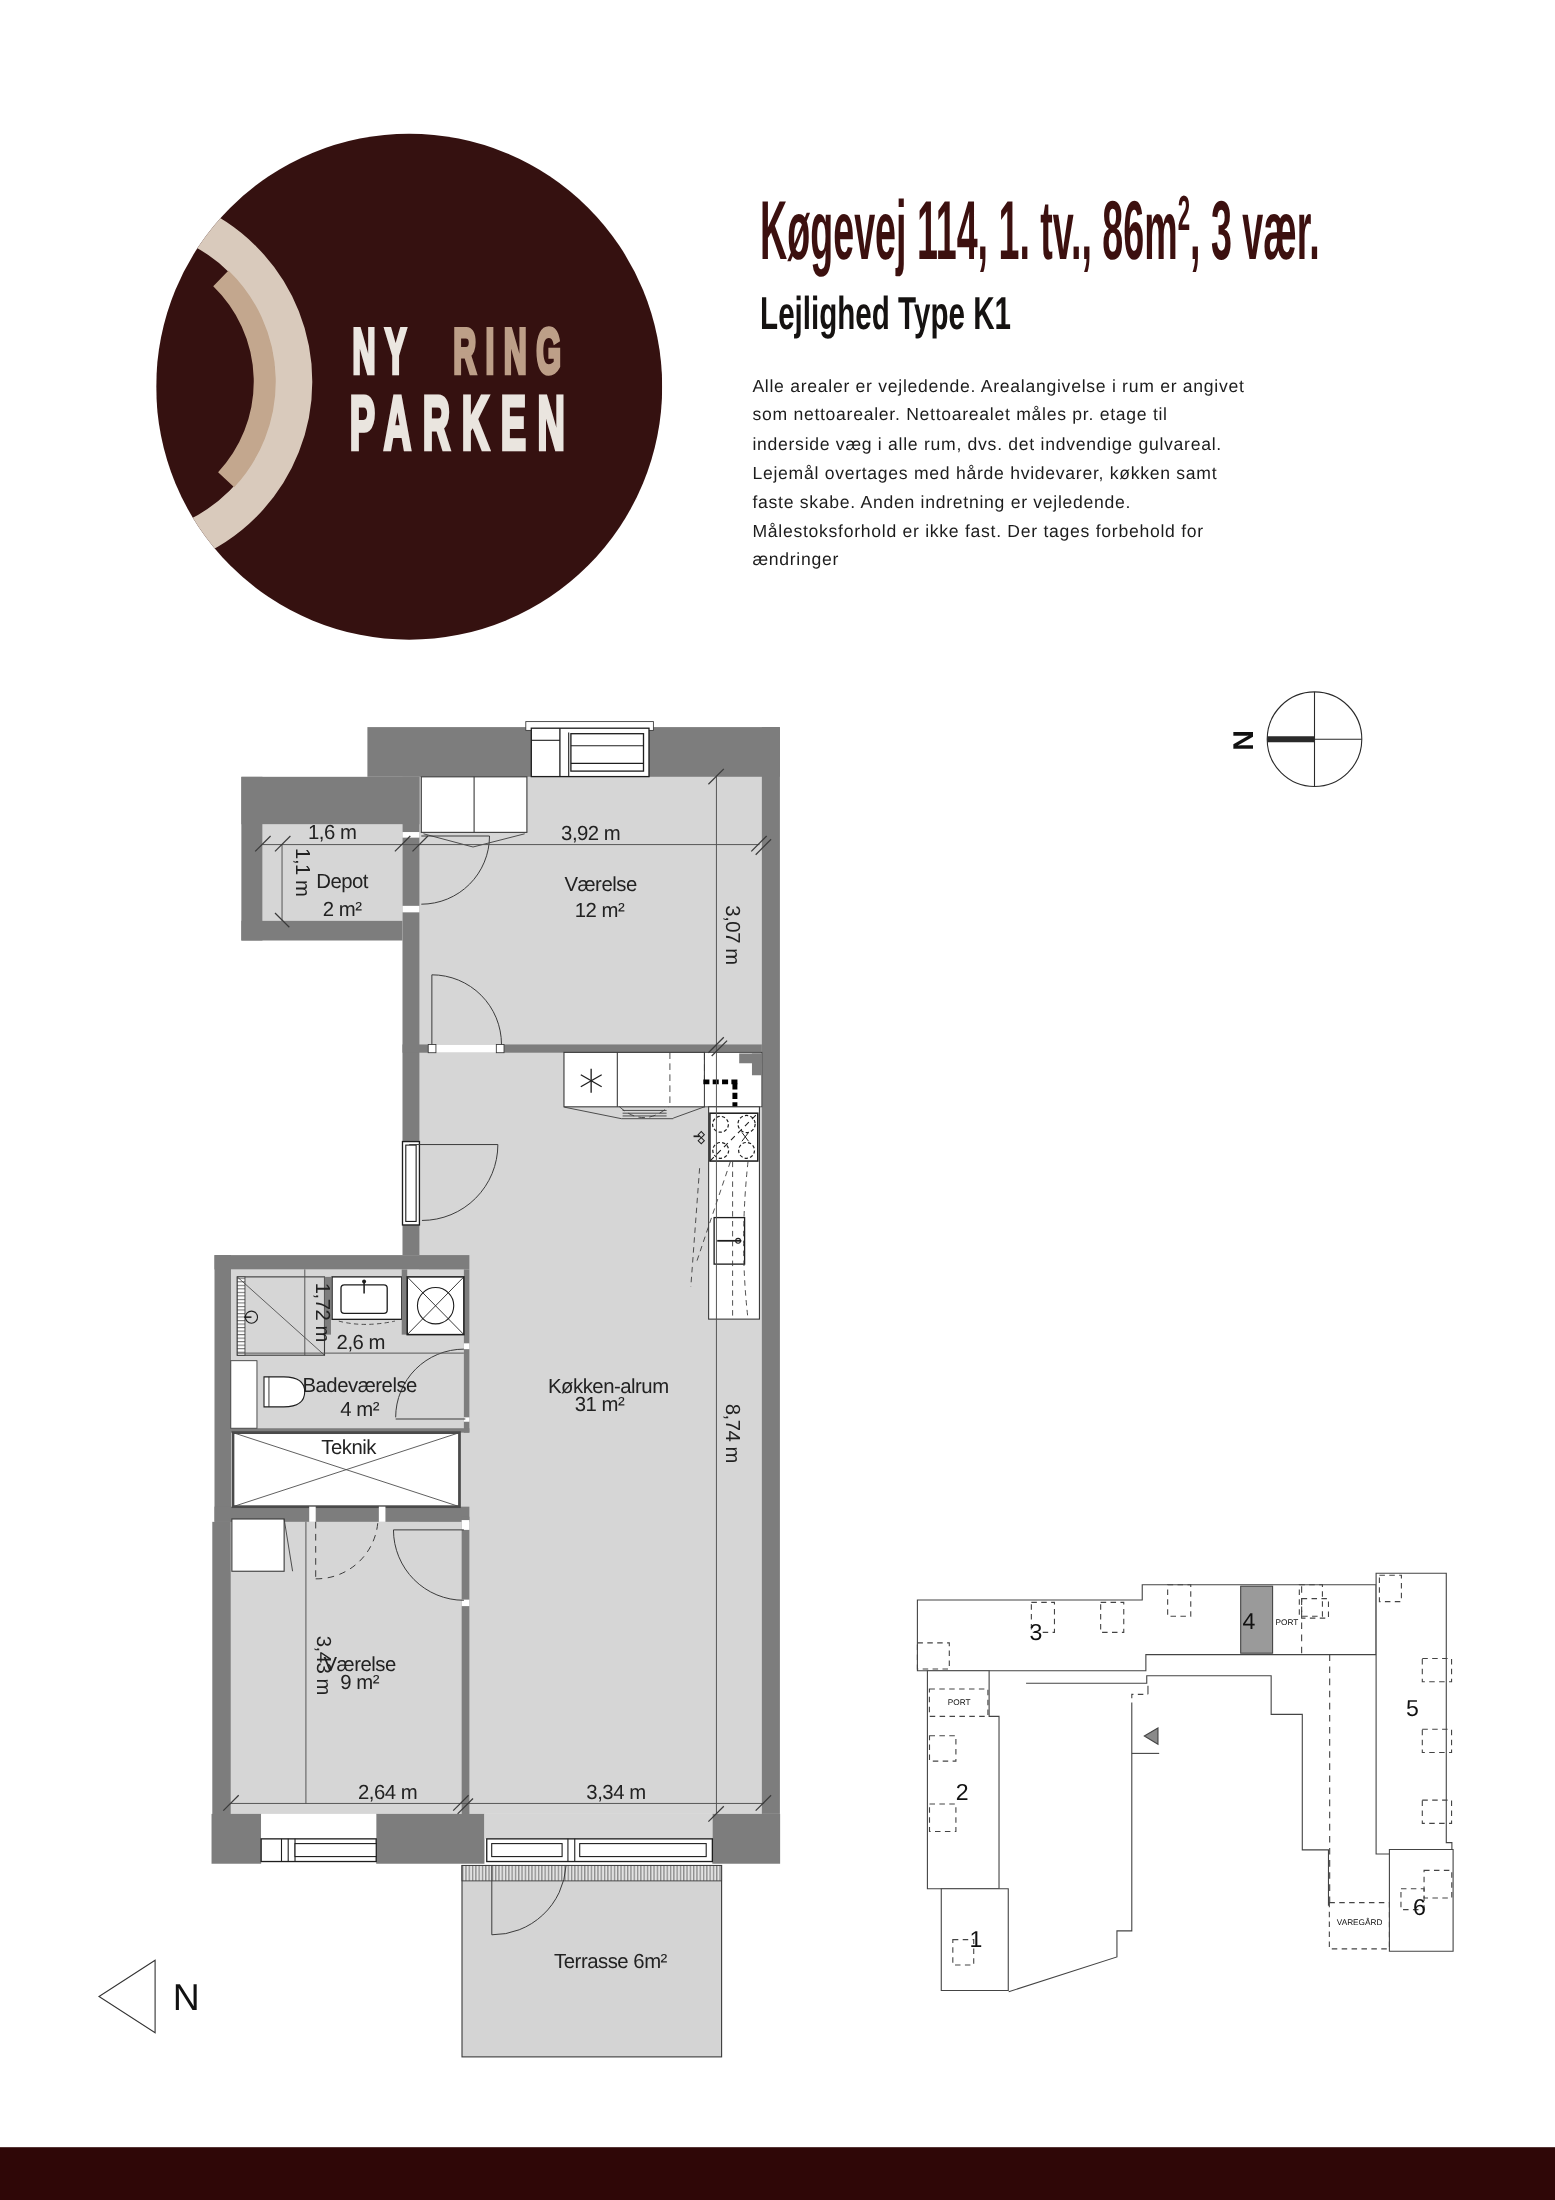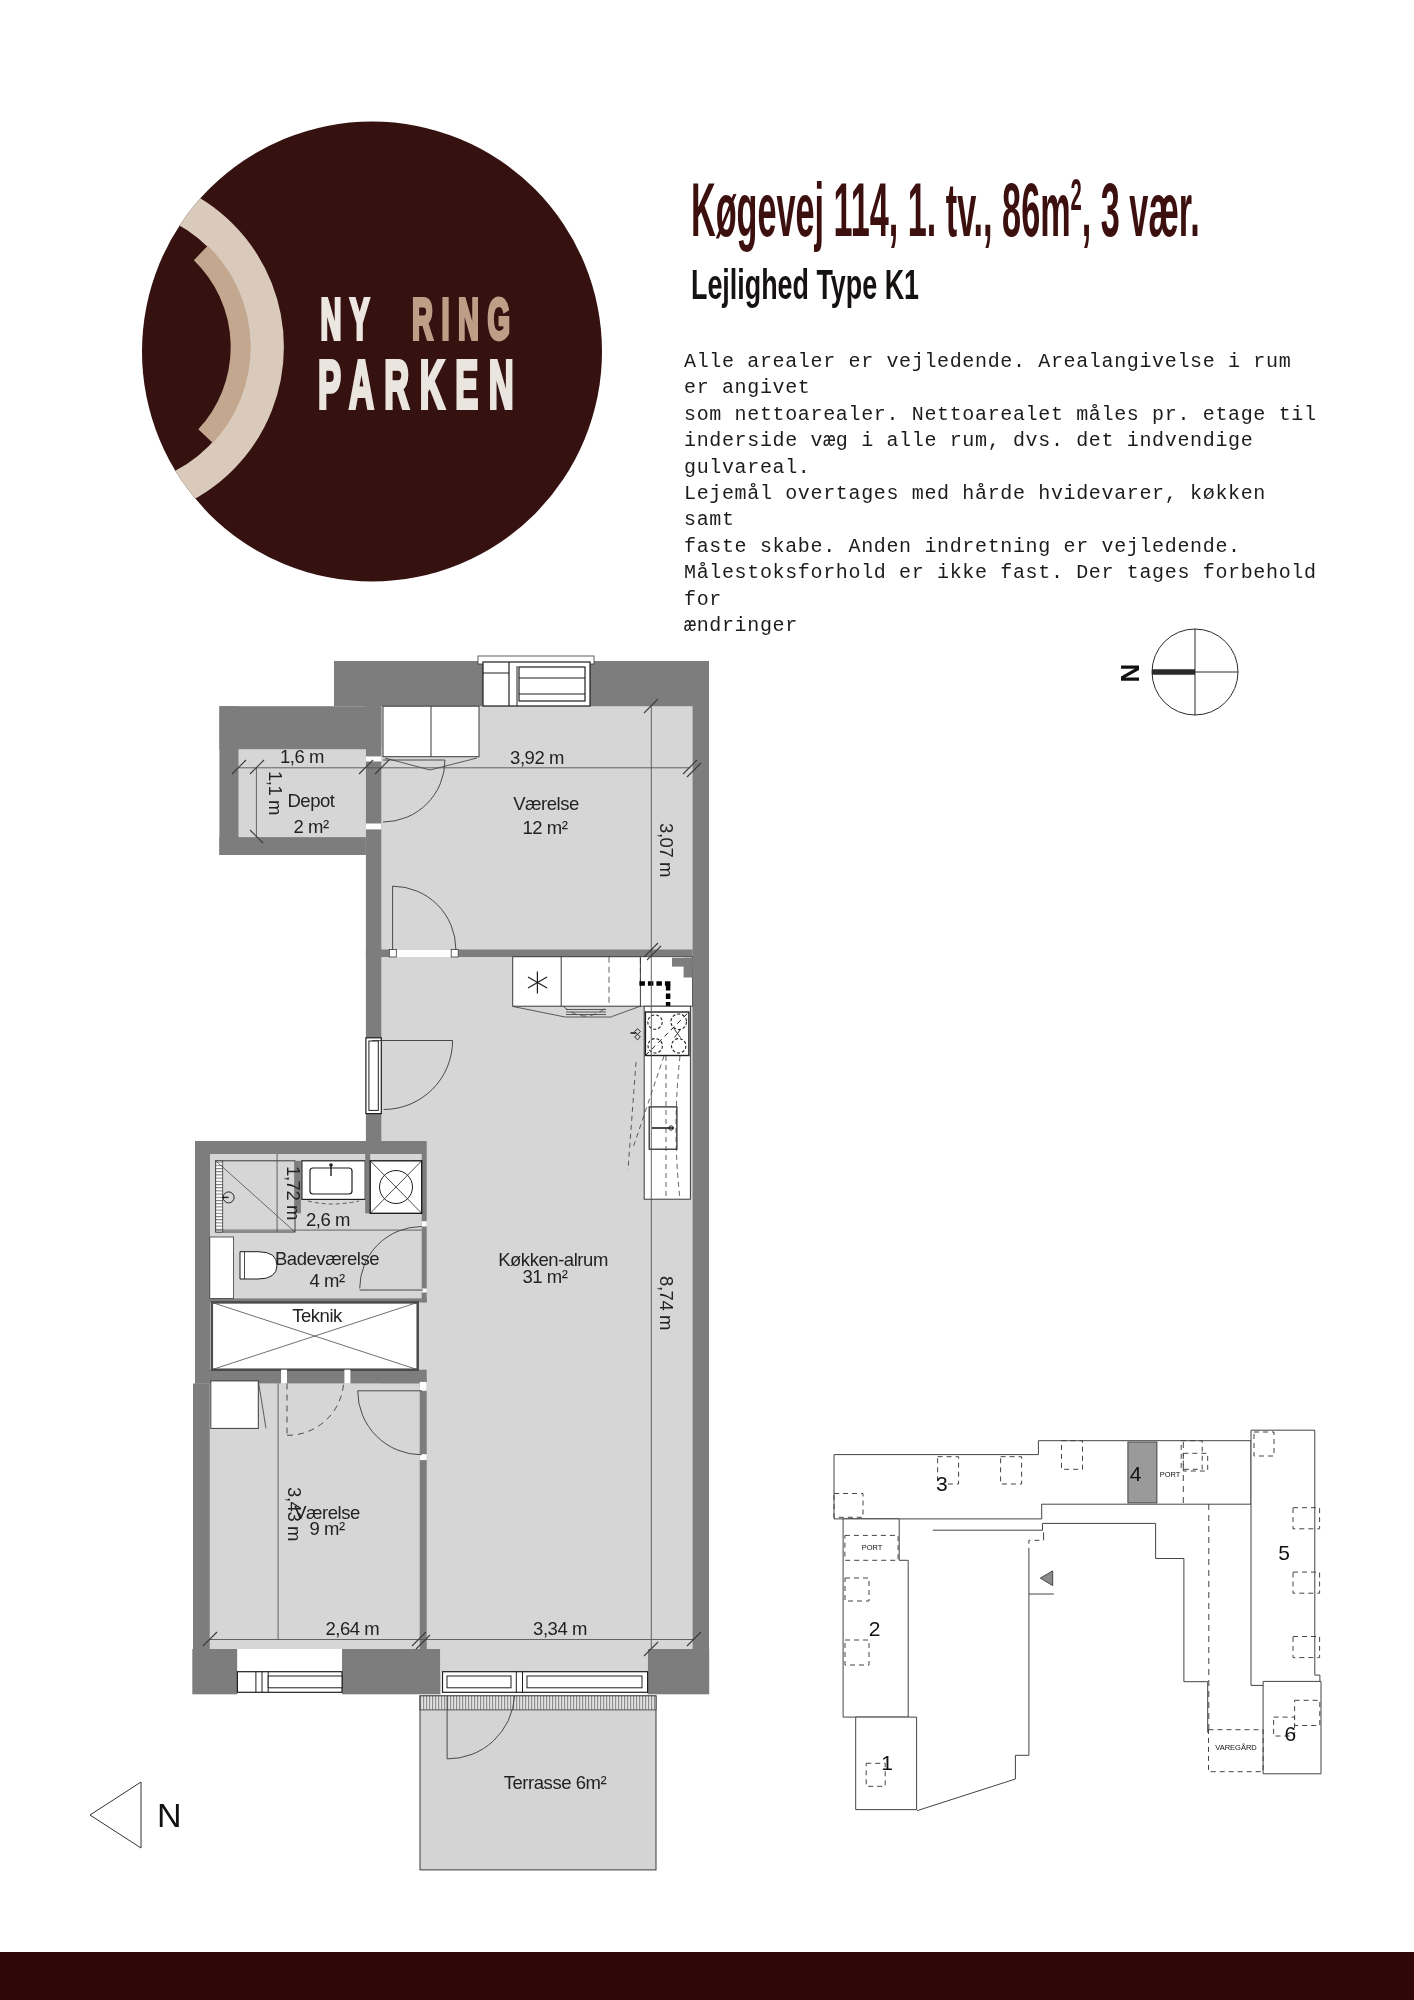--- a/index.html
+++ b/index.html
@@ -1,20 +1,20 @@
 <!DOCTYPE html>
 <html><head>
 <meta charset="utf-8">
 <style>
   html,body{margin:0;padding:0;background:#fff;}
   .page{position:relative;width:1414px;height:2000px;background:#ffffff;overflow:hidden;font-family:"Liberation Sans", sans-serif;}
   .hdr{position:absolute;left:691px;top:166px;color:#3c100f;font-weight:bold;font-size:76px;white-space:nowrap;transform:scaleX(0.45);transform-origin:0 0;}
   .hdr sup{font-size:45px;}
   .sub{position:absolute;left:691px;top:261px;color:#151211;font-weight:bold;font-size:42px;white-space:nowrap;transform:scaleX(0.64);transform-origin:0 0;}
-  .para{position:absolute;left:684px;top:349px;width:640px;color:#1c1c1c;font-size:20px;line-height:26.4px;letter-spacing:0.65px;font-family:Liberation Mono, monospace;}
+  .para{position:absolute;left:684px;top:339px;width:640px;color:#1c1c1c;font-size:16px;line-height:26.4px;letter-spacing:0.65px;}
   .footer{position:absolute;left:0;top:1952px;width:1414px;height:48px;background:#2f0707;}
 </style>
 </head>
 <body>
 <div class="page">
 
   <svg style="position:absolute;left:142px;top:118px;" width="460" height="468" viewBox="0 0 460 468">
     <defs>
         <clipPath id="logoclip">
           <circle cx="230" cy="233.5" r="230"></circle>

